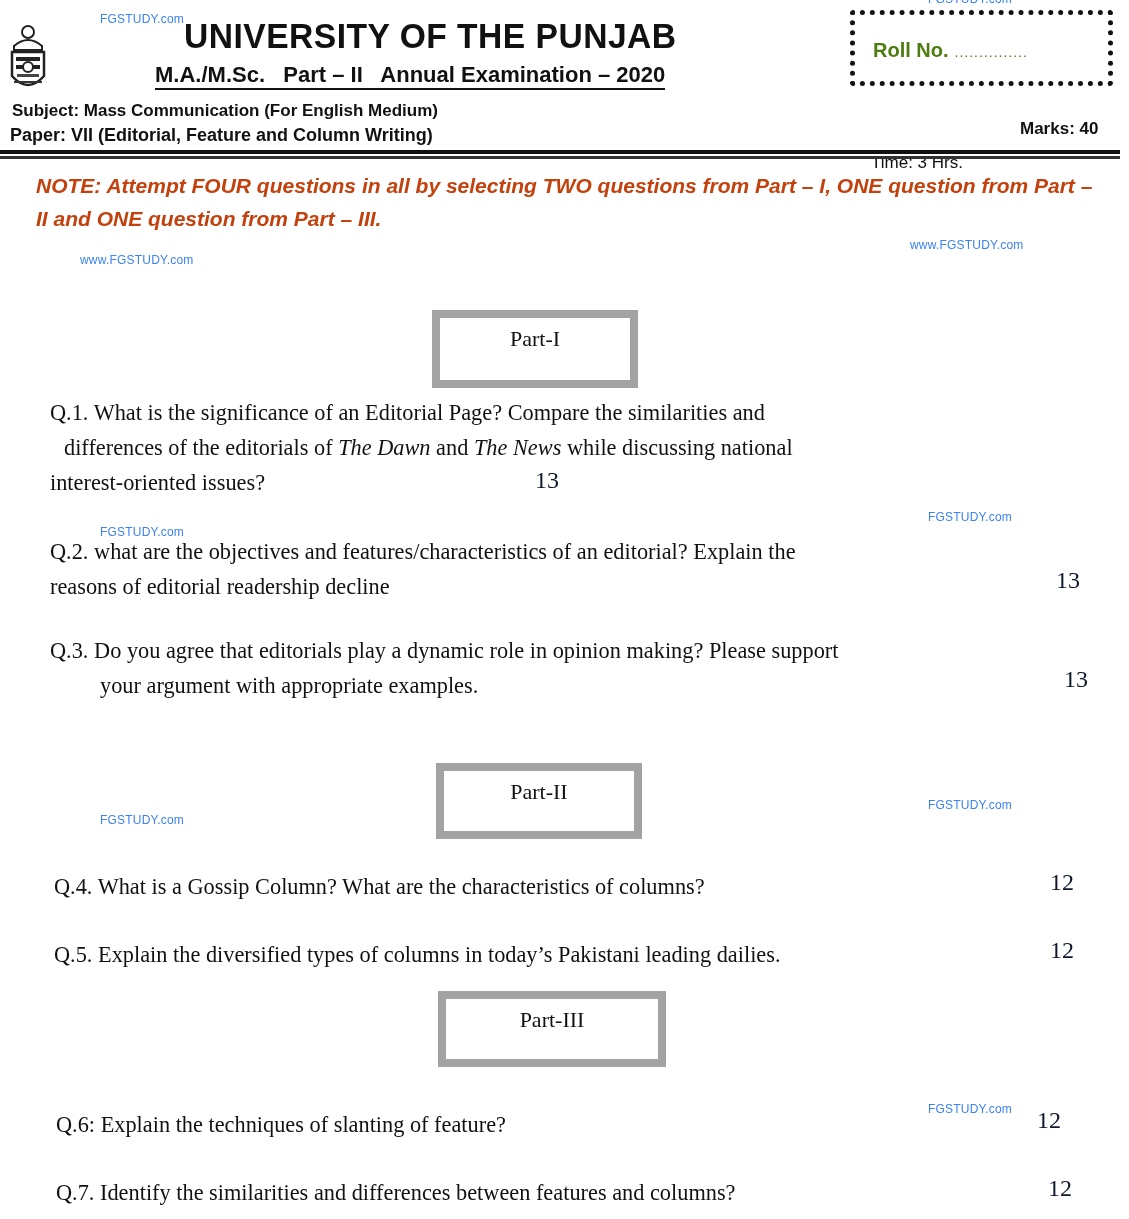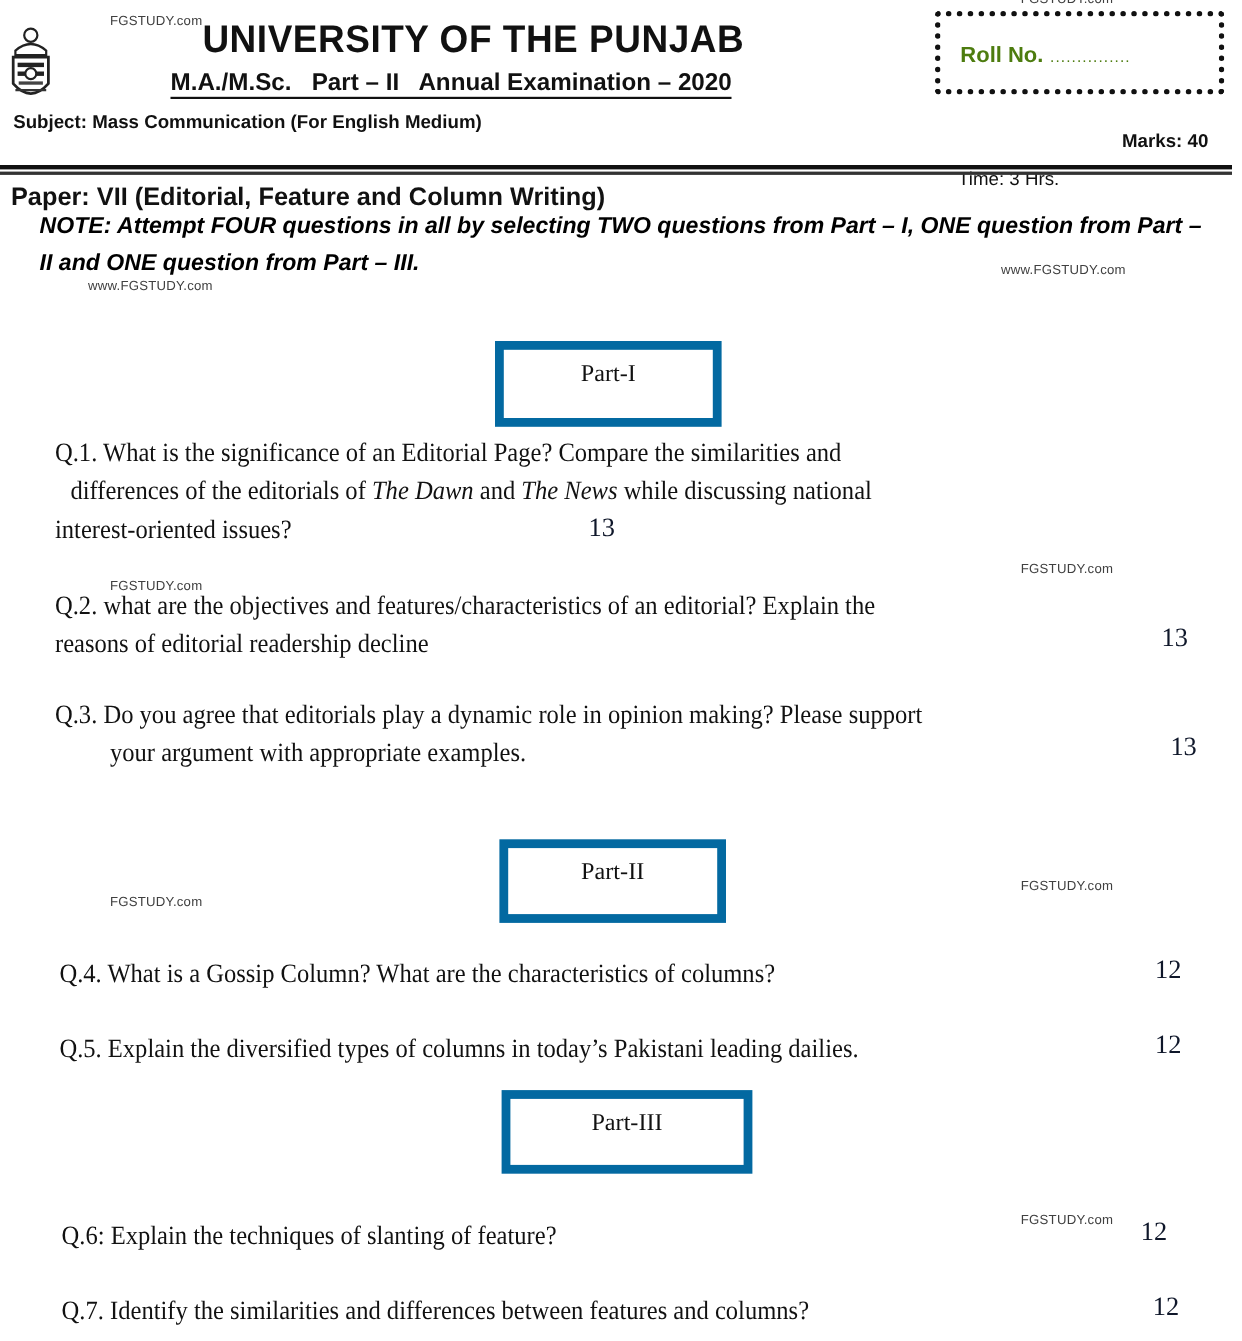--- a/index.html
+++ b/index.html
@@ -1,41 +1,41 @@
 <!DOCTYPE html>
 <html><head>
 <meta charset="utf-8">
 <style>
   * { box-sizing: border-box; margin: 0; padding: 0; }
   html, body { width: 1129px; height: 1219px; background: #ffffff; overflow: hidden; }
   body { position: relative; color: #111; font-family: "Liberation Serif", serif; }
 
   .abs { position: absolute; }
-  .wm { position: absolute; font-family: "Liberation Sans", sans-serif; font-size: 12px; color: #404040; letter-spacing: 0.2px; }
+  .wm { position: absolute; font-family: "Liberation Sans", sans-serif; font-size: 12px; color: #3b82f6; letter-spacing: 0.2px; }
 
   .logo { left: 8px; top: 24px; width: 40px; height: 72px; }
 
   .uni-title { left: 184px; top: 16px; font-family: "Liberation Sans", sans-serif; font-weight: bold; font-size: 35px; letter-spacing: 0.5px; color: #111; transform: scaleX(0.96); transform-origin: left; }
   .exam-line { left: 155px; top: 62px; font-family: "Liberation Sans", sans-serif; font-weight: bold; font-size: 22px; color: #111; border-bottom: 2px solid #111; padding-bottom: 0px; white-space: pre; }
   .subject { left: 12px; top: 101px; font-family: "Liberation Sans", sans-serif; font-weight: bold; font-size: 17px; color: #111; }
-  .paper { left: 10px; top: 125px; font-family: "Liberation Sans", sans-serif; font-weight: bold; font-size: 23px; color: #111; margin-top: 40px; }
+  .paper { left: 10px; top: 125px; font-family: "Liberation Sans", sans-serif; font-weight: bold; font-size: 18px; color: #111; }
 
   .roll-box { left: 850px; top: 10px; width: 263px; height: 76px; border: 5px dotted #111; border-radius: 4px; }
   .roll-text { position: absolute; left: 18px; top: 24px; font-family: "Liberation Sans", sans-serif; font-weight: bold; font-size: 20px; color: #4d7c0f; }
   .roll-dots { font-weight: normal; font-size: 14px; letter-spacing: 1px; margin-left: 6px; }
 
   .time { left: 871px; top: 121px; font-family: "Liberation Sans", sans-serif; font-weight: normal; font-size: 17px; color: #111; margin-top: 32px; }
   .marks { left: 1020px; top: 119px; font-family: "Liberation Sans", sans-serif; font-weight: bold; font-size: 17px; color: #111; }
 
   .rule1 { left: 0; top: 150px; width: 1120px; height: 4px; background: #111; }
   .rule2 { left: 0; top: 156px; width: 1120px; height: 3px; background: #333; }
 
-  .note { left: 36px; top: 189px; width: 1060px; font-family: "Liberation Sans", sans-serif; font-weight: bold; font-style: italic; font-size: 21px; line-height: 33px; color: #000000; }
+  .note { left: 36px; top: 169px; width: 1060px; font-family: "Liberation Sans", sans-serif; font-weight: bold; font-style: italic; font-size: 21px; line-height: 33px; color: #c2410c; }
 
-  .part-box { position: absolute; width: 206px; height: 78px; border: 8px solid #0369a1; margin-left: 18px; }
+  .part-box { position: absolute; width: 206px; height: 78px; border: 8px solid #a3a3a3; }
   .part-label { position: absolute; left: 0; right: 0; top: 8px; text-align: center; font-size: 22px; color: #111; }
 
   .q { position: absolute; font-size: 24px; color: #111; line-height: 35px; transform: scaleX(0.93); transform-origin: left; white-space: nowrap; }
   .mk { position: absolute; font-size: 24px; color: #0f172a; }
   .ital { font-style: italic; }
 </style>
 </head>
 <body>
 
 <div class="wm" style="left:100px; top:12px;">FGSTUDY.com</div>

